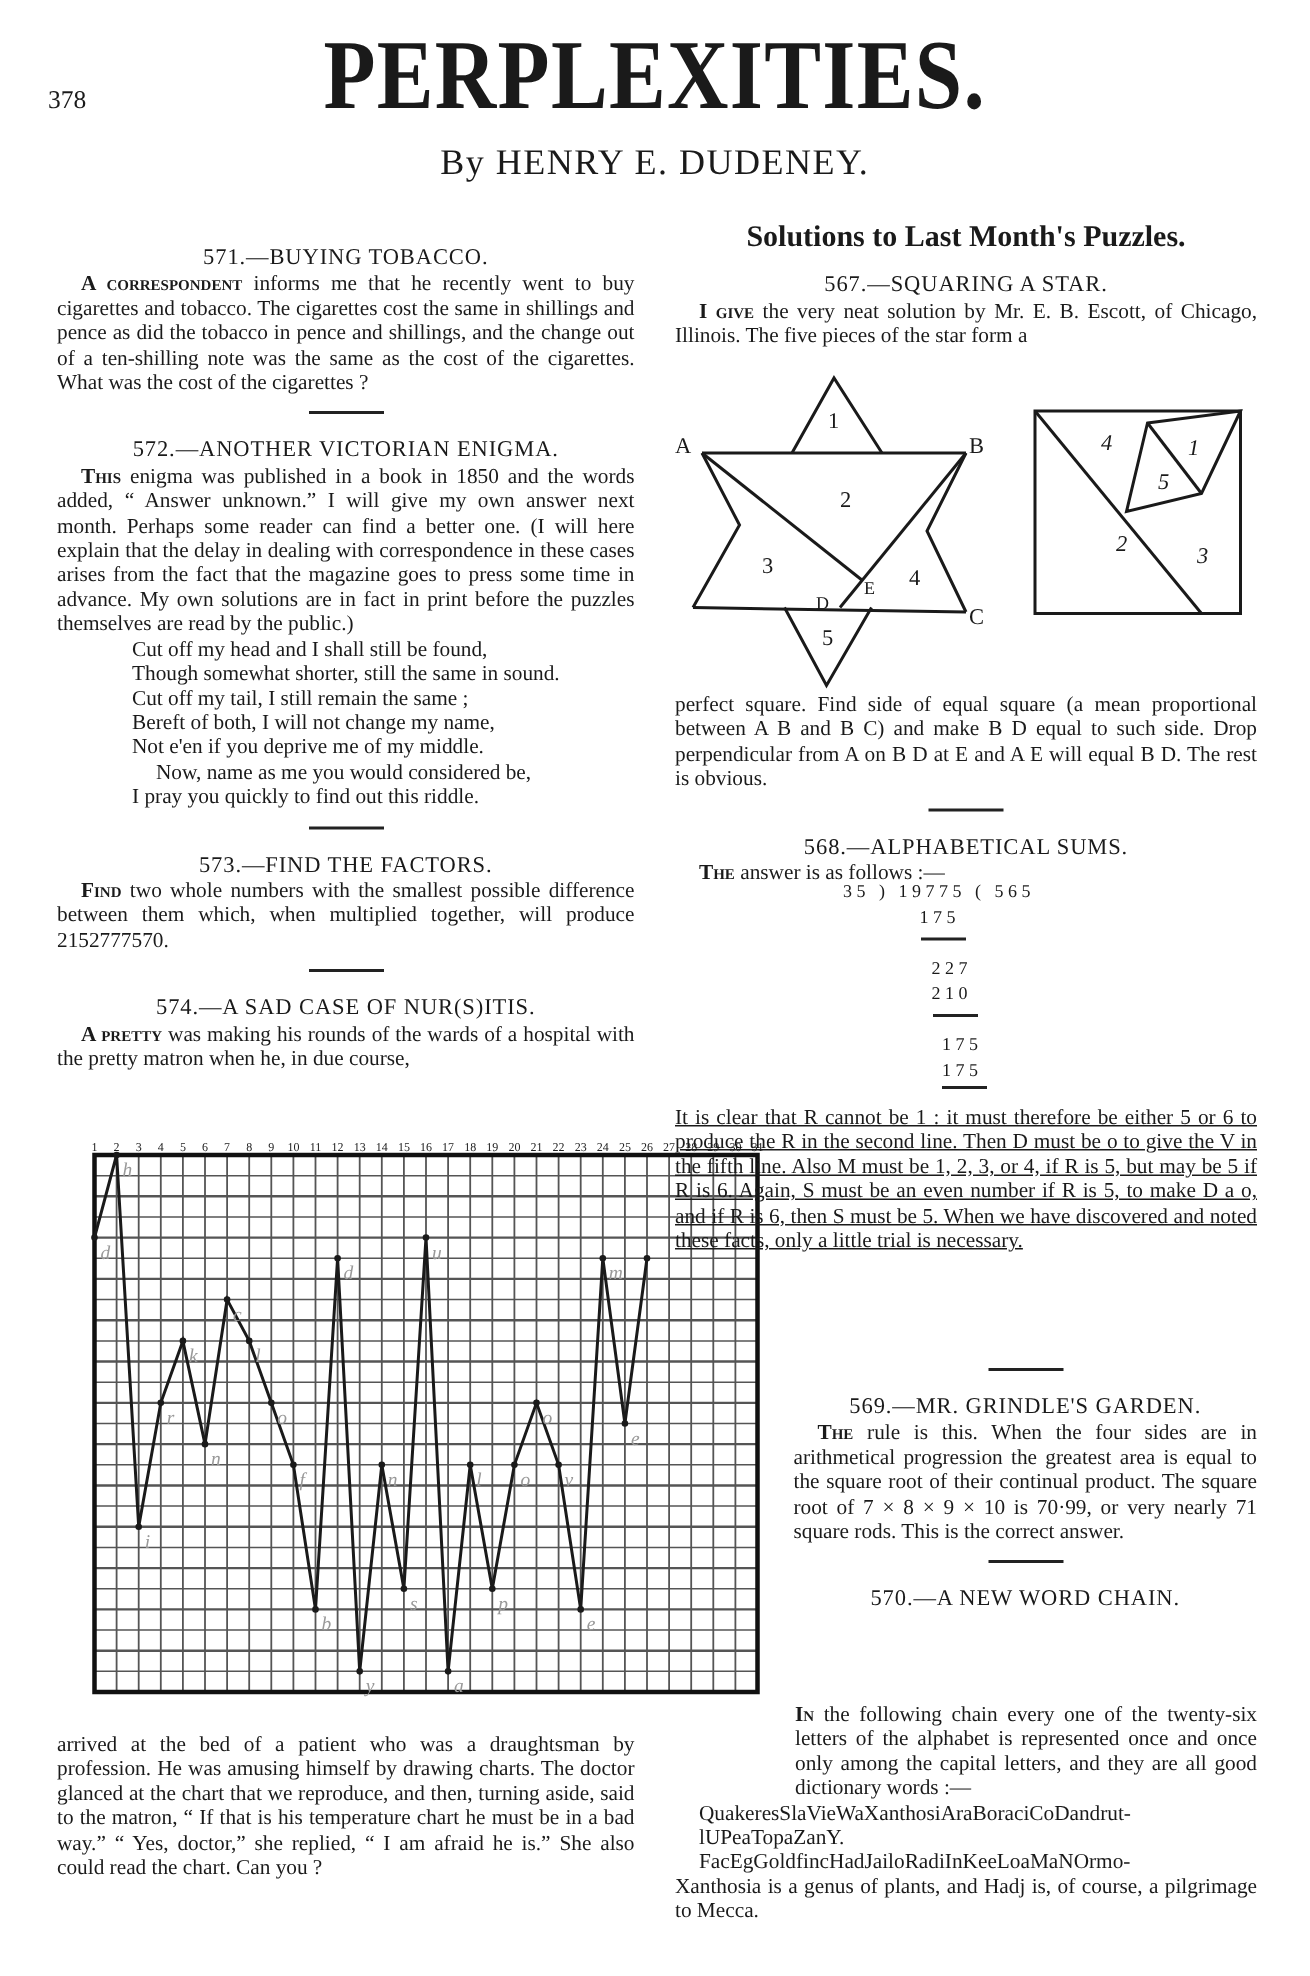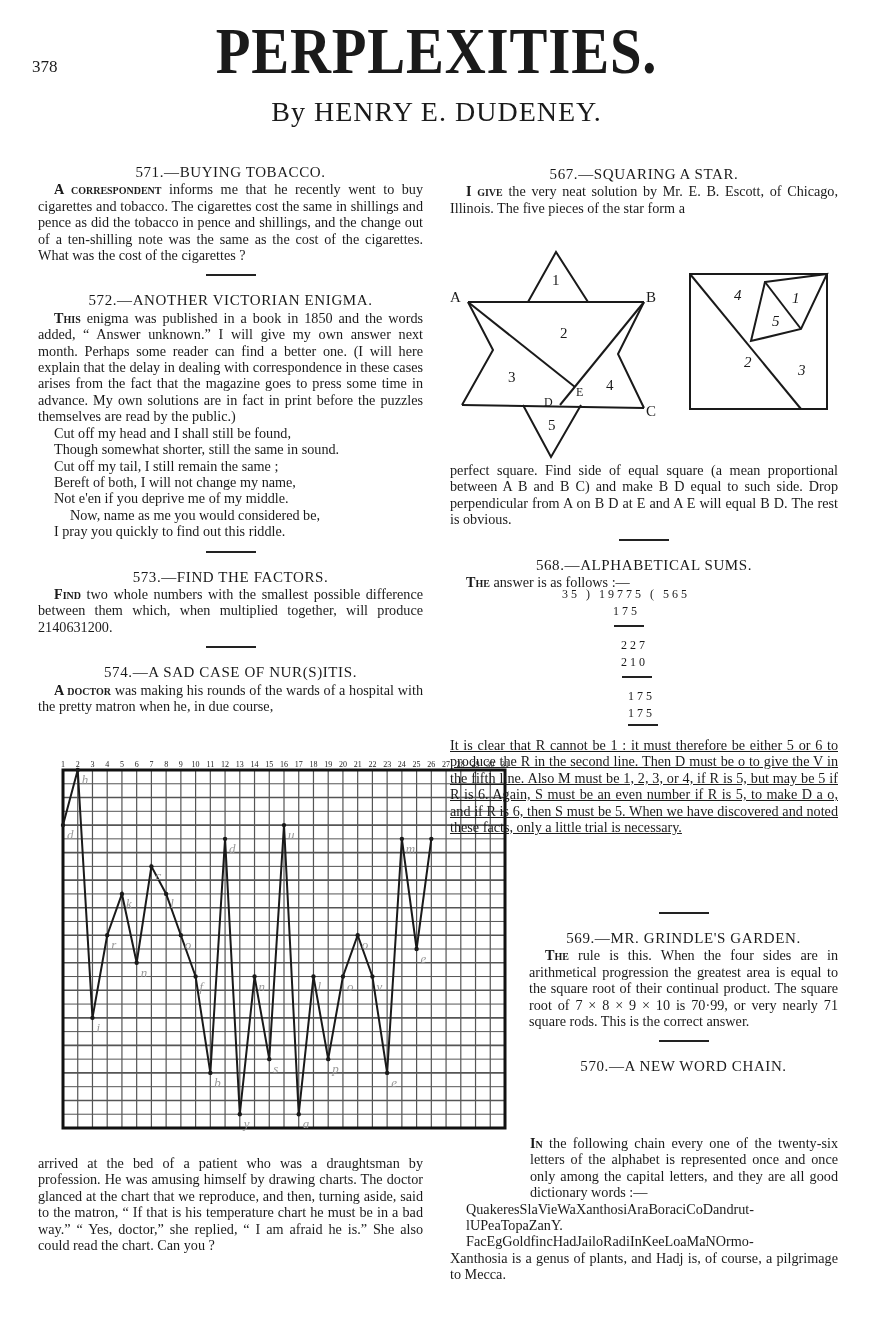--- a/index.html
+++ b/index.html
@@ -1,29 +1,29 @@
 <!DOCTYPE html>
 <html><head>
 <meta charset="utf-8">
 <style>
   html, body { margin: 0; padding: 0; background: #ffffff; }
   body { width: 873px; height: 1317px; position: relative; overflow: hidden; color: #1a1a1a; font-family: "Liberation Serif", "DejaVu Serif", serif; }
   .abs { position: absolute; }
   .page-num { left: 32px; top: 30px; font-size: 17px; margin-top: 27px; }
   .title { left: 0; width: 873px; top: 18px; text-align: center; font-size: 66px; font-weight: bold; letter-spacing: 1px; line-height: 1; transform: scaleX(0.86); }
-  .byline { left: 0; width: 873px; top: 96px; text-align: center; font-size: 28px; letter-spacing: 1px; }
+  .byline { left: 0; width: 873px; top: 96px; text-align: center; font-size: 24px; letter-spacing: 1px; }
   .col { font-size: 14.2px; line-height: 16.4px; text-align: justify; }
   .left { left: 38px; width: 385px; }
   .right { left: 450px; width: 388px; }
   .heading { text-align: center; font-size: 15px; letter-spacing: 0.6px; margin: 16px 0 1px 0; }
   .para { margin: 0; text-indent: 16px; }
   .sc { font-variant: small-caps; font-weight: bold; }
   .rule { width: 50px; height: 2px; background: #222; margin: 11px auto 12px auto; }
   .verse { margin: 0 0 0 16px; text-align: left; }
-  .verse div { white-space: nowrap; }
+  .verse div { white-space: nowrap; margin-left: 34px; }
   .solutions-title { text-align: center; font-size: 20px; font-weight: bold; margin: 0 0 4px 0; }
   .division { font-size: 12px; letter-spacing: 3px; line-height: 17px; }
   .division .row { position: relative; height: 17px; }
   .division .bar { position: absolute; height: 2px; background: #222; width: 30px; }
   .chain { margin: 0 0 0 16px; text-align: left; font-size: 14.2px; }
   svg text { font-family: "Liberation Serif", serif; }
 </style>
 </head>
 <body>
 
@@ -46,26 +46,26 @@
       <div>Cut off my tail, I still remain the same ;</div>
       <div>Bereft of both, I will not change my name,</div>
       <div>Not e'en if you deprive me of my middle.</div>
       <div style="padding-left:16px;">    Now, name as me you would considered be,</div>
       <div>I pray you quickly to find out this riddle.</div>
     </div>
   </div>
   <div class="rule"></div>
   <div>
     <div class="heading">573.—FIND THE FACTORS.</div>
-    <p class="para"><span class="sc">Find</span><span> two whole numbers with the smallest possible difference between them which, when multiplied together, will produce 2140631200.</span></p>
+    <p class="para"><span class="sc">Find</span><span> two whole numbers with the smallest possible difference between them which, when multiplied together, will produce 2152777570.</span></p>
   </div>
   <div class="rule"></div>
   <div>
     <div class="heading">574.—A SAD CASE OF NUR(S)ITIS.</div>
-    <p class="para"><span class="sc">A doctor</span><span> was making his rounds of the wards of a hospital with the pretty matron when he, in due course,</span></p>
+    <p class="para"><span class="sc">A pretty</span><span> was making his rounds of the wards of a hospital with the pretty matron when he, in due course,</span></p>
   </div>
 </div>
 
 <svg class="abs" id="temp-chart" style="left:48px; top:756px;" width="470" height="390" viewBox="0 0 470 390">
     <line x1="15" y1="14" x2="15" y2="372" stroke="#555" stroke-width="1.2"></line>
     <line x1="29.733333333333334" y1="14" x2="29.733333333333334" y2="372" stroke="#555" stroke-width="1.2"></line>
     <line x1="44.46666666666667" y1="14" x2="44.46666666666667" y2="372" stroke="#555" stroke-width="1.2"></line>
     <line x1="59.2" y1="14" x2="59.2" y2="372" stroke="#555" stroke-width="1.2"></line>
     <line x1="73.93333333333334" y1="14" x2="73.93333333333334" y2="372" stroke="#555" stroke-width="1.2"></line>
     <line x1="88.66666666666666" y1="14" x2="88.66666666666666" y2="372" stroke="#555" stroke-width="1.2"></line>
@@ -205,20 +205,21 @@
     <text x="343.1333333333333" y="330.9230769230769" font-size="13" fill="#999" font-style="italic">e</text>
     <text x="357.8666666666667" y="96.84615384615387" font-size="13" fill="#999" font-style="italic">m</text>
     <text x="372.6" y="207" font-size="13" fill="#999" font-style="italic">e</text>
   </svg>
 
 <div class="abs col left" style="top:1155px;">
   <p class="para" style="text-indent:0">arrived at the bed of a patient who was a draughtsman by profession. He was amusing himself by drawing charts. The doctor glanced at the chart that we reproduce, and then, turning aside, said to the matron, “ If that is his temperature chart he must be in a bad way.” “ Yes, doctor,” she replied, “ I am afraid he is.” She also could read the chart. Can you ?</p>
 </div>
 
 <div class="abs col right" style="top:150px;">
+  <div class="solutions-title">Solutions to Last Month's Puzzles.</div>
   <div class="heading">567.—SQUARING A STAR.</div>
   <p class="para"><span class="sc">I give</span><span> the very neat solution by Mr. E. B. Escott, of Chicago, Illinois. The five pieces of the star form a</span></p>
 </div>
 
 <svg class="abs" style="left:448px; top:250px;" width="210" height="212" viewBox="0 0 210 212">
   <g fill="none" stroke="#1a1a1a" stroke-width="2">
     <polyline points="80,52 108,2 140,52"></polyline>
     <line x1="20" y1="52" x2="196" y2="52"></line>
     <line x1="14" y1="155" x2="196" y2="158"></line>
     <polyline points="20,52 45,100 14,155"></polyline>

